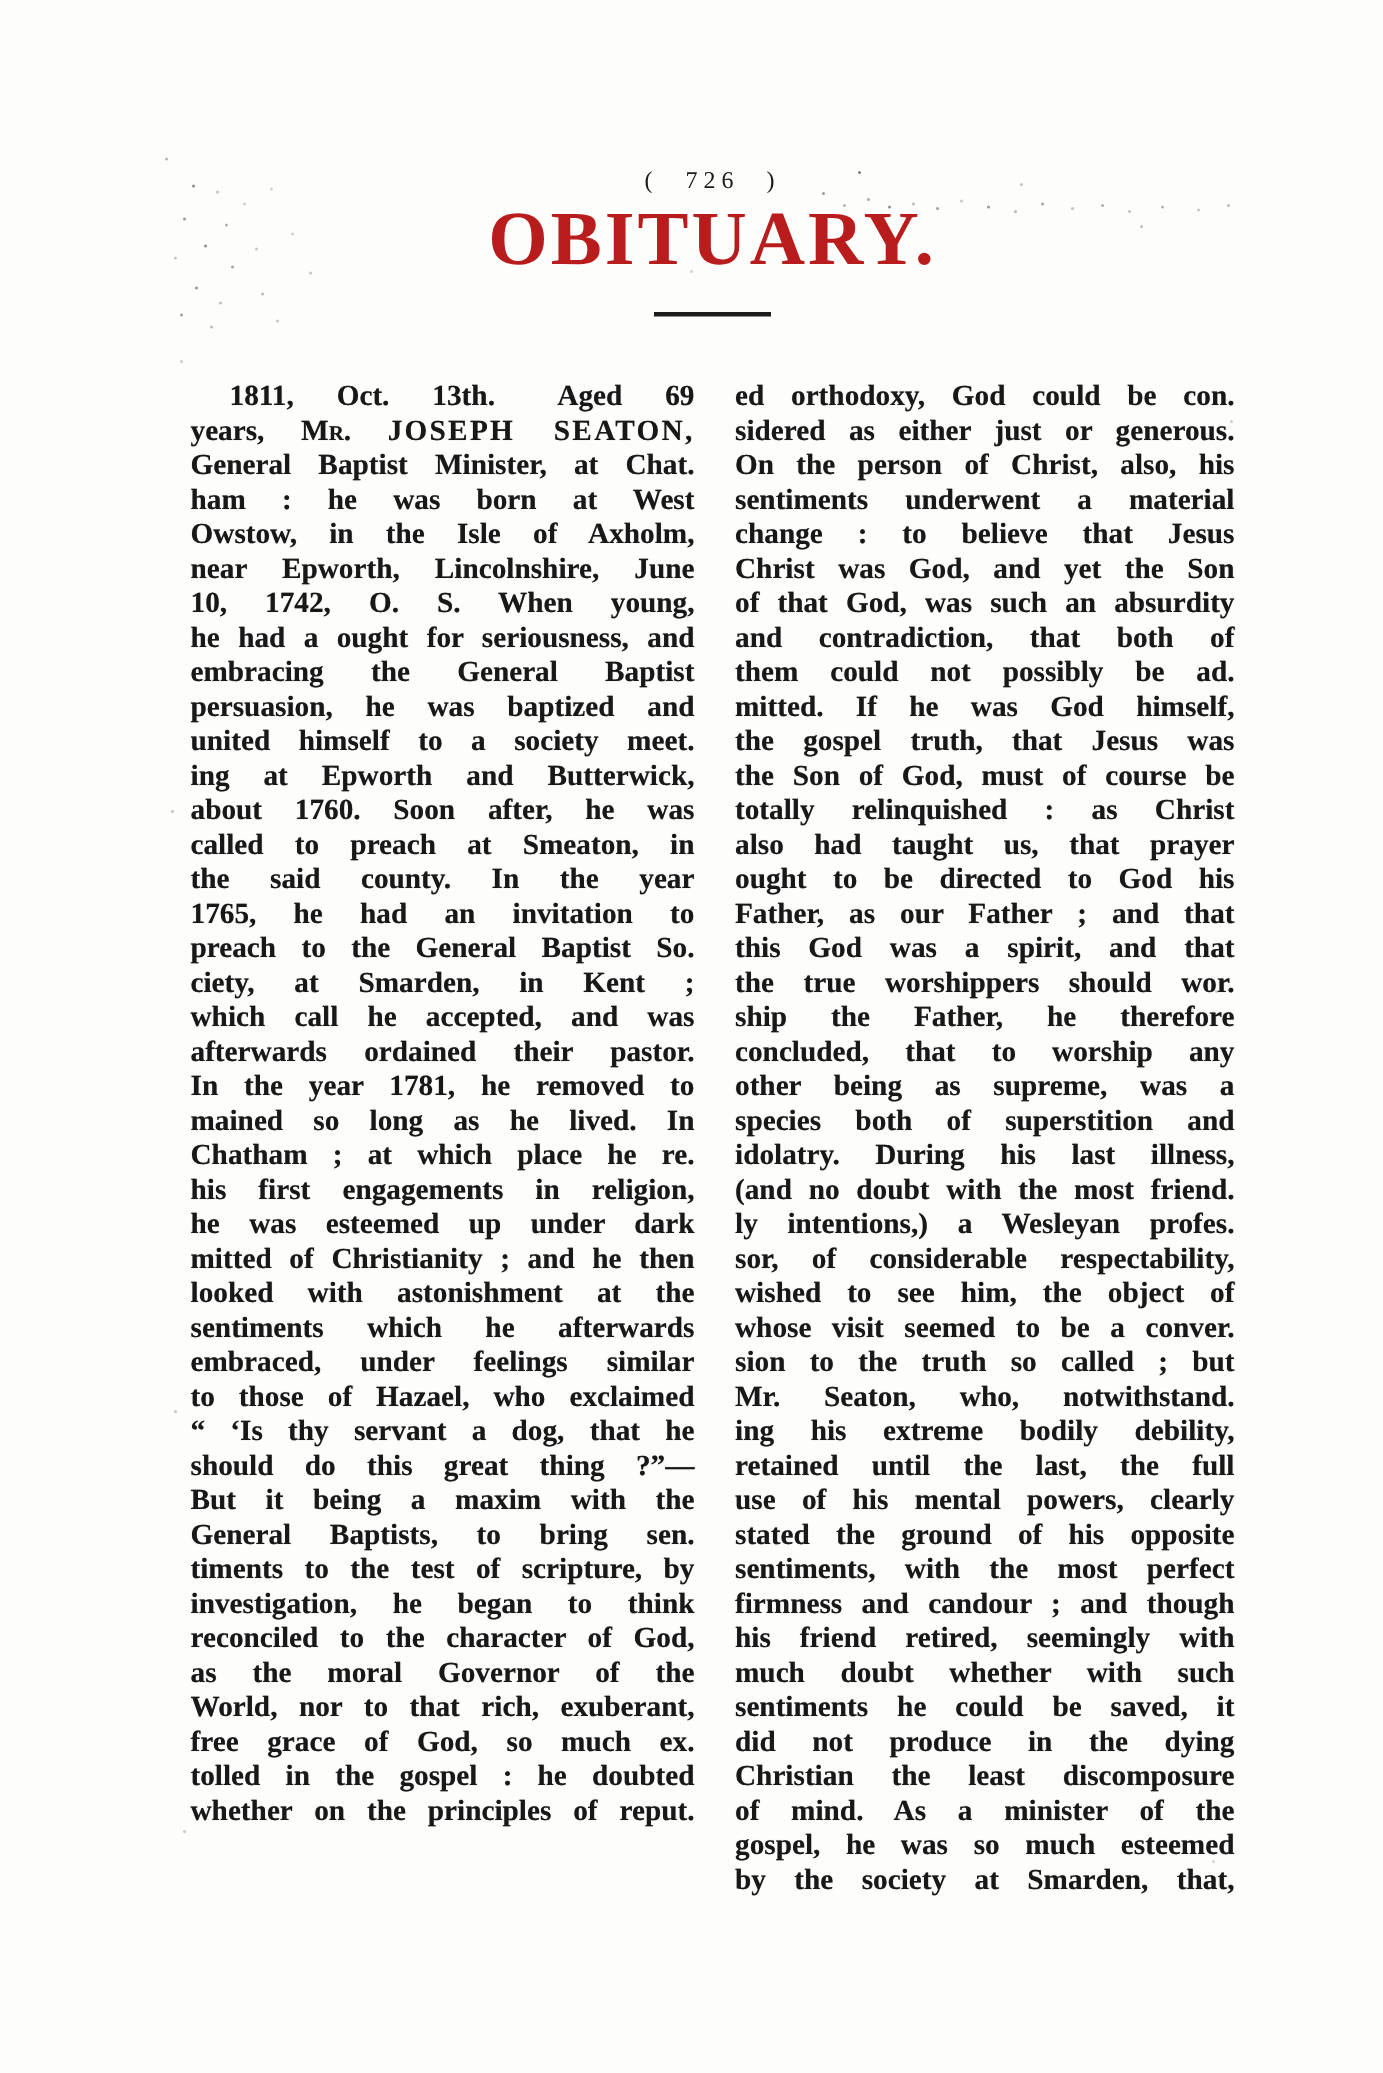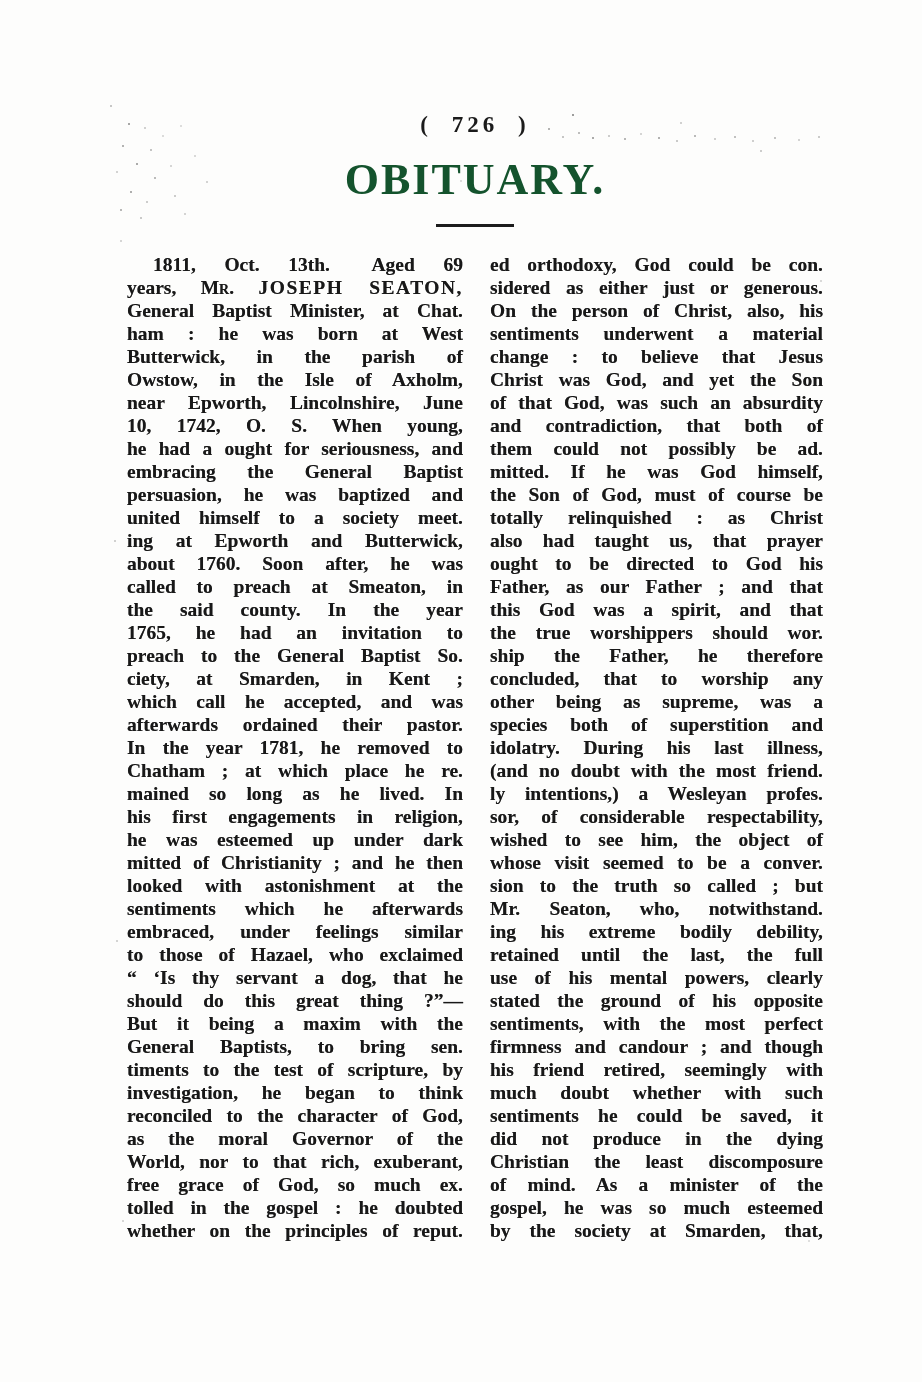--- a/index.html
+++ b/index.html
@@ -17,32 +17,32 @@
     color: #171717;
   }
   .header {
     position: absolute;
     left: 127px;
     top: 112px;
     width: 696px;
     text-align: center;
   }
   .page-number {
-    font-size: 23px;
-    font-weight: 700;
+    font-size: 16px;
+    font-weight: 400;
     letter-spacing: 4px;
     word-spacing: 10px;
     color: #1b1b1b;
   }
   .title {
-    margin-top: 16px;
-    font-size: 44px;
+    margin-top: 1px;
+    font-size: 51px;
     font-weight: 700;
     letter-spacing: 2px;
-    color: #14532d;
+    color: #b91c1c;
   }
   .title-rule {
     width: 78px;
     height: 3px;
     background: #1c1c1c;
     margin: 19px auto 0 auto;
   }
   .columns {
     position: absolute;
     left: 127px;
@@ -120,40 +120,39 @@
     <div class="title">OBITUARY.</div>
     <div class="title-rule"></div>
   </div>
 
   <div class="columns">
     <div class="column left">
         <div class="line"><span class="ind"></span><span>1811, Oct. 13th.</span><span class="gap"></span><span> Aged 69</span></div>
         <div class="line"><span>years, </span><span class="sc">Mr.</span><span> </span><span class="ls">JOSEPH SEATON,</span></div>
         <div class="line"><span>General Baptist Minister, at Chat.</span></div>
         <div class="line"><span>ham : he was born at West</span></div>
-        <div class="line"><span>Butterwick, in the parish of</span></div>
         <div class="line"><span>Owstow, in the Isle of Axholm,</span></div>
         <div class="line"><span>near Epworth, Lincolnshire, June</span></div>
         <div class="line"><span>10, 1742, O. S. When young,</span></div>
         <div class="line"><span>he had a ought for seriousness, and</span></div>
         <div class="line"><span>embracing the General Baptist</span></div>
         <div class="line"><span>persuasion, he was baptized and</span></div>
         <div class="line"><span>united himself to a society meet.</span></div>
         <div class="line"><span>ing at Epworth and Butterwick,</span></div>
         <div class="line"><span>about 1760. Soon after, he was</span></div>
         <div class="line"><span>called to preach at Smeaton, in</span></div>
         <div class="line"><span>the said county. In the year</span></div>
         <div class="line"><span>1765, he had an invitation to</span></div>
         <div class="line"><span>preach to the General Baptist So.</span></div>
         <div class="line"><span>ciety, at Smarden, in Kent ;</span></div>
         <div class="line"><span>which call he accepted, and was</span></div>
         <div class="line"><span>afterwards ordained their pastor.</span></div>
         <div class="line"><span>In the year 1781, he removed to</span></div>
+        <div class="line"><span>mained so long as he lived. In</span></div>
         <div class="line"><span>Chatham ; at which place he re.</span></div>
-        <div class="line"><span>mained so long as he lived. In</span></div>
         <div class="line"><span>his first engagements in religion,</span></div>
         <div class="line"><span>he was esteemed up under dark</span></div>
         <div class="line"><span>mitted of Christianity ; and he then</span></div>
         <div class="line"><span>looked with astonishment at the</span></div>
         <div class="line"><span>sentiments which he afterwards</span></div>
         <div class="line"><span>embraced, under feelings similar</span></div>
         <div class="line"><span>to those of Hazael, who exclaimed</span></div>
         <div class="line"><span>“ ‘Is thy servant a dog, that he</span></div>
         <div class="line"><span>should do this great thing ?”—</span></div>
         <div class="line"><span>But it being a maxim with the</span></div>
@@ -171,20 +170,21 @@
         <div class="line"><span>ed orthodoxy, God could be con.</span></div>
         <div class="line"><span>sidered as either just or generous.</span></div>
         <div class="line"><span>On the person of Christ, also, his</span></div>
         <div class="line"><span>sentiments underwent a material</span></div>
         <div class="line"><span>change : to believe that Jesus</span></div>
         <div class="line"><span>Christ was God, and yet the Son</span></div>
         <div class="line"><span>of that God, was such an absurdity</span></div>
         <div class="line"><span>and contradiction, that both of</span></div>
         <div class="line"><span>them could not possibly be ad.</span></div>
         <div class="line"><span>mitted. If he was God himself,</span></div>
+        <div class="line"><span>the gospel truth, that Jesus was</span></div>
         <div class="line"><span>the Son of God, must of course be</span></div>
         <div class="line"><span>totally relinquished : as Christ</span></div>
         <div class="line"><span>also had taught us, that prayer</span></div>
         <div class="line"><span>ought to be directed to God his</span></div>
         <div class="line"><span>Father, as our Father ; and that</span></div>
         <div class="line"><span>this God was a spirit, and that</span></div>
         <div class="line"><span>the true worshippers should wor.</span></div>
         <div class="line"><span>ship the Father, he therefore</span></div>
         <div class="line"><span>concluded, that to worship any</span></div>
         <div class="line"><span>other being as supreme, was a</span></div>

